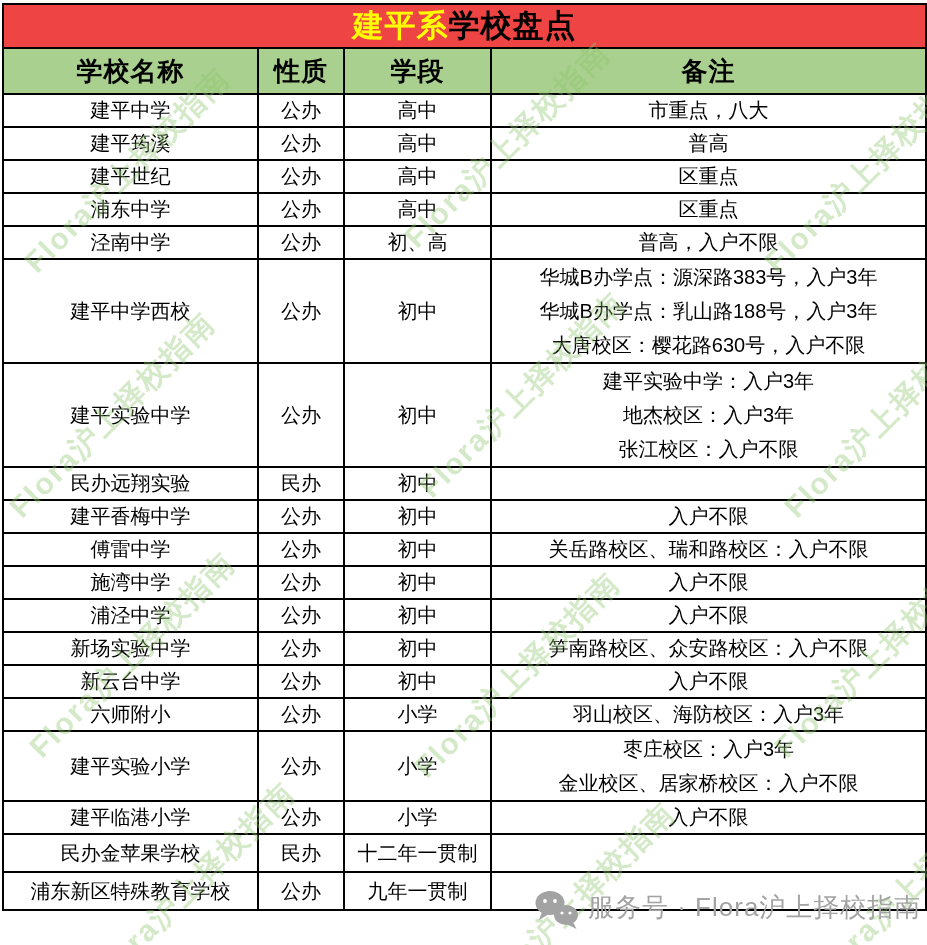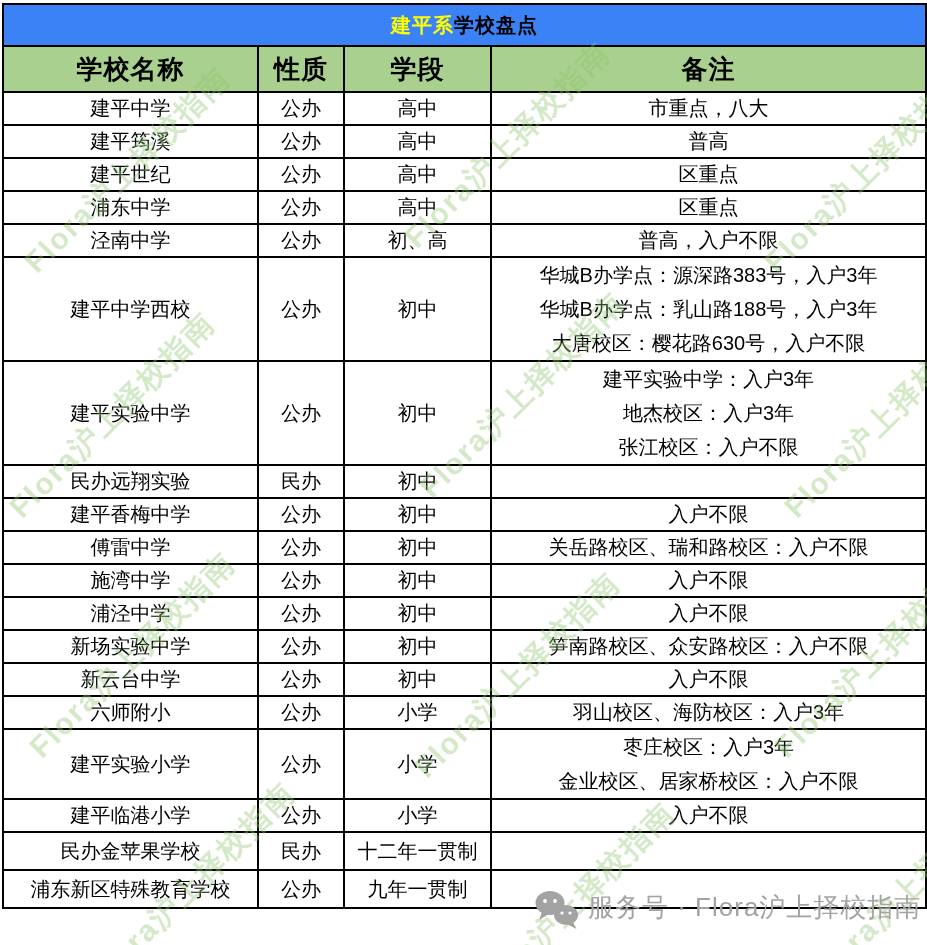--- a/index.html
+++ b/index.html
@@ -13,22 +13,22 @@
   table.school-table {
     position: absolute; left: 2px; top: 3px;
     width: 923px; border-collapse: collapse; table-layout: fixed;
   }
   th, td {
     border: 2px solid #000;
     text-align: center; vertical-align: middle;
     padding: 0 2px; overflow: hidden;
   }
   .title-cell {
-    background: #3b82f6; height: 40px;
-    font-size: 20px; font-weight: 700; letter-spacing: 1px;
+    background: #ef4444; height: 40px;
+    font-size: 31px; font-weight: 700; letter-spacing: 1px;
   }
   .title-hl { color: #ffff00; }
   thead tr.header-row th {
     background: #a9d08e; height: 44px;
     font-size: 26px; font-weight: 700; letter-spacing: 1px;
   }
   tbody td { font-size: 20px; height: 31px; font-weight: 400; }
   tbody tr:nth-child(n+18) td { height: 36px; margin-top: 32px; }
   .remark-line { line-height: 34px; font-size: 20px; white-space: nowrap; }
 

